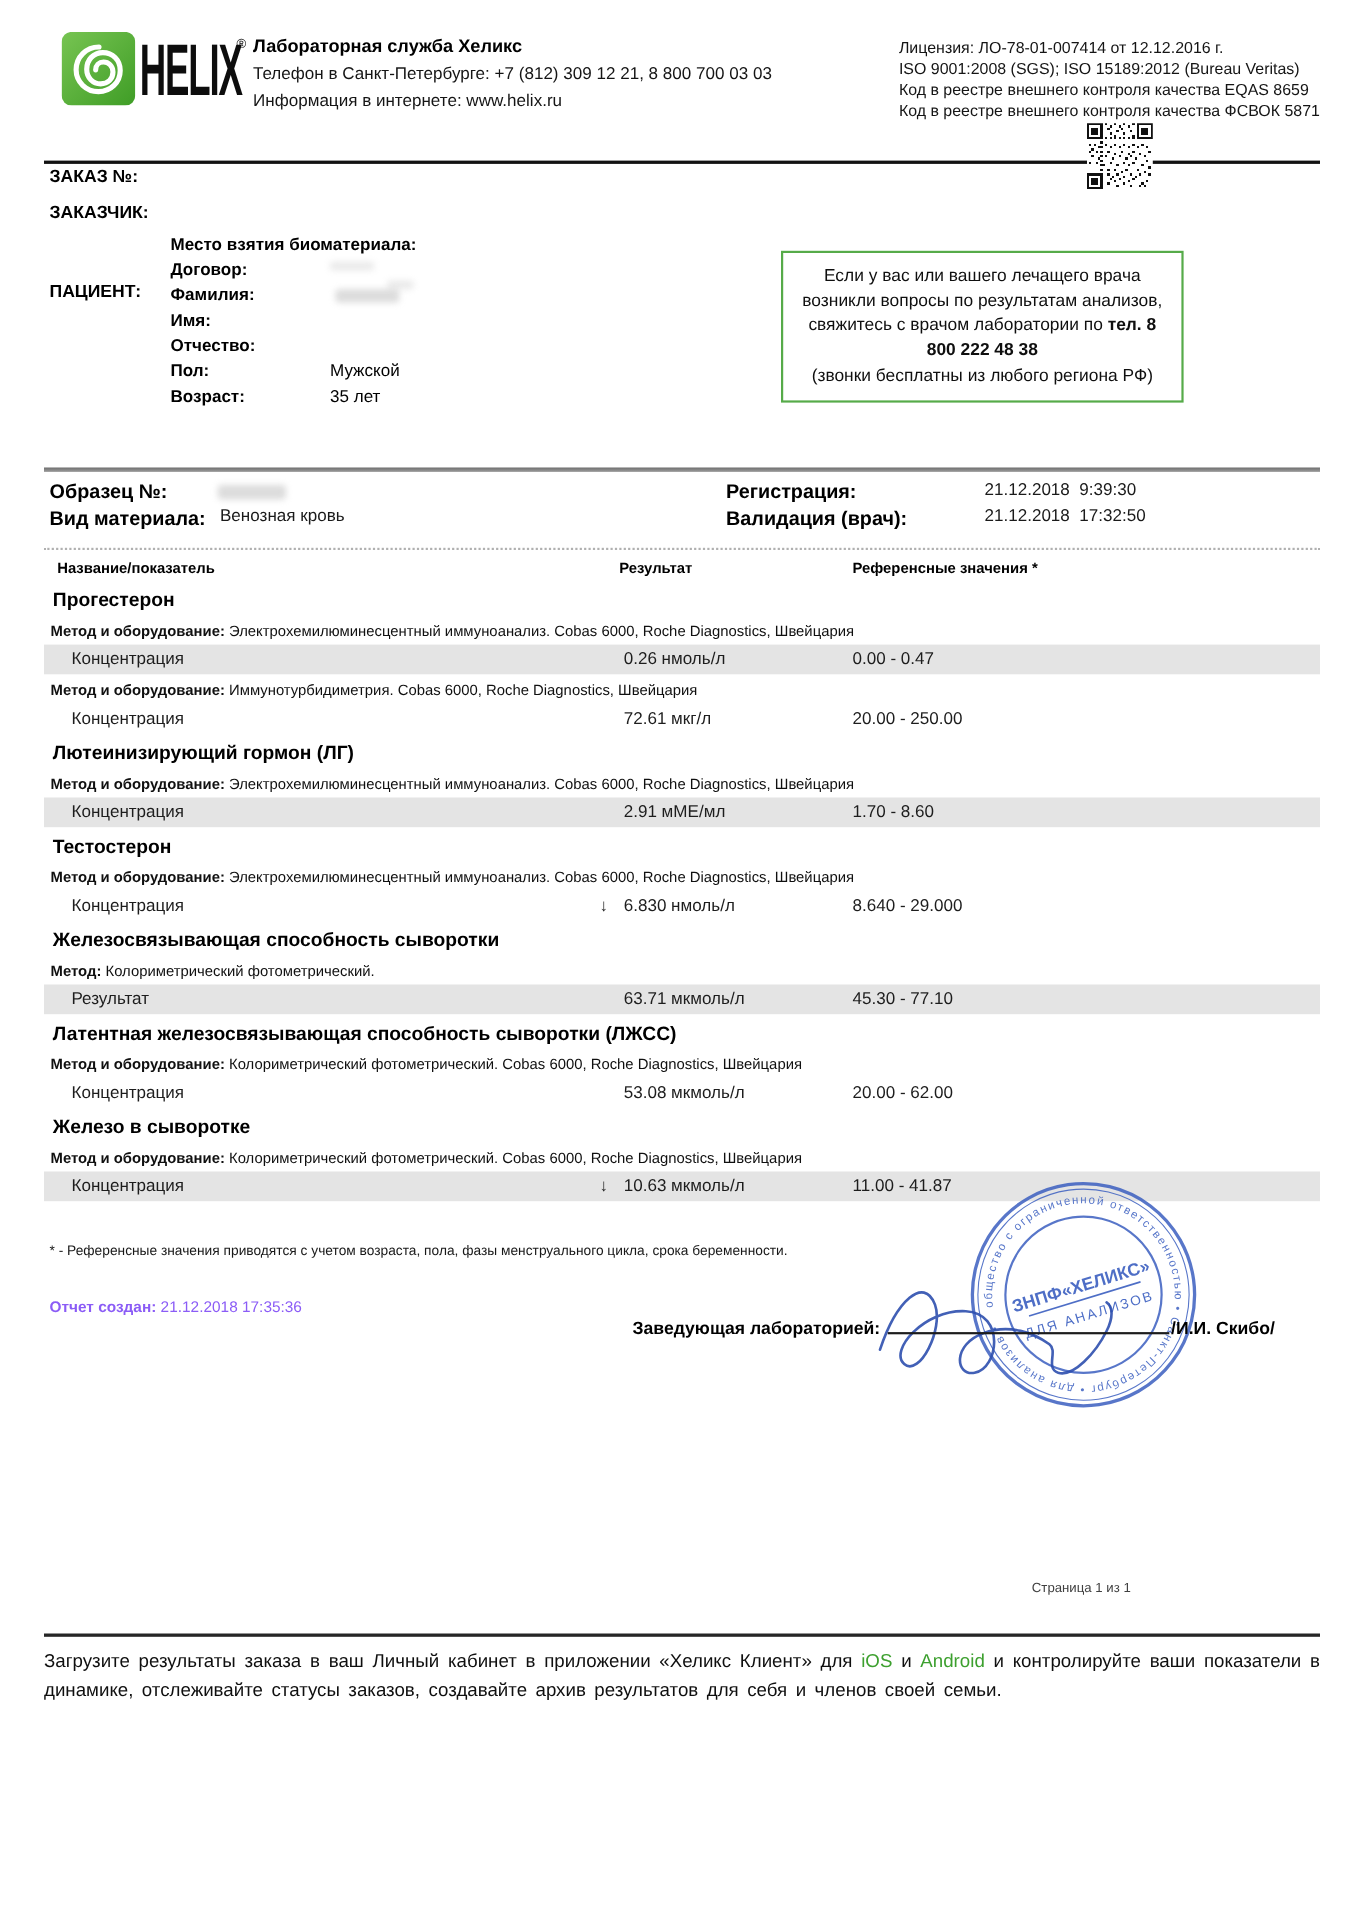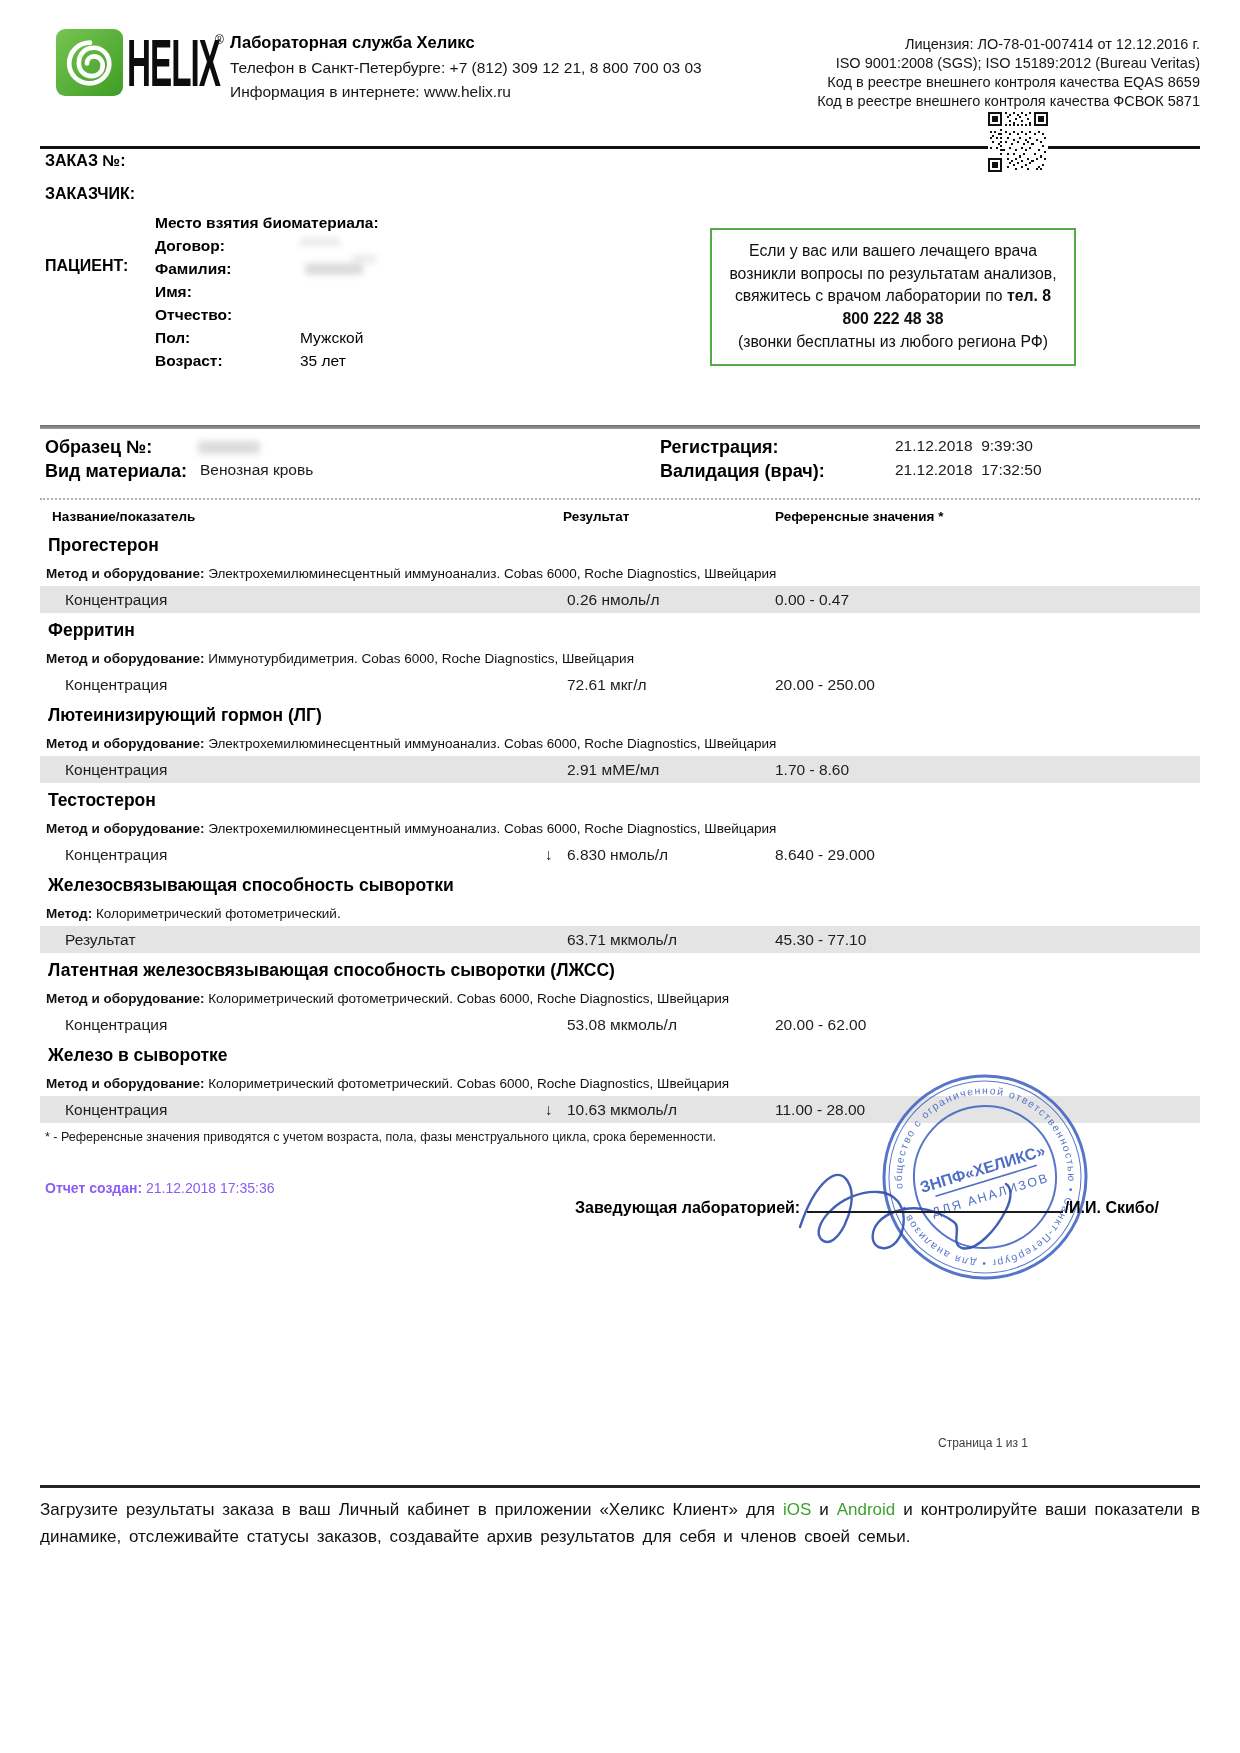--- a/index.html
+++ b/index.html
@@ -7,21 +7,21 @@
        font-family:"Liberation Sans",sans-serif;color:#1a1a1a;overflow:hidden}
   .b{font-weight:700}
   
   .logo-mark{position:absolute;left:56px;top:29px;width:67px;height:67px}
   .logo-text{position:absolute;left:127px;top:30px;font-size:64px;font-weight:700;color:#0d0d0d;
              line-height:64px;transform:scale(.52,1.04);transform-origin:left top;letter-spacing:-2px;white-space:nowrap}
   .logo-reg{position:absolute;left:215px;top:33px;font-size:12px;color:#0d0d0d}
   .lab-block{position:absolute;left:230px;top:33px}
   .lab-name{font-size:16.5px;font-weight:700;margin-bottom:7px;color:#000}
   .lab-line{font-size:15.5px;margin-bottom:6px;color:#151515}
-  .lic-block{position:absolute;right:40px;top:35px;text-align:right;font-size:14.5px;line-height:19px;color:#151515}
+  .lic-block{position:absolute;right:40px;top:35px;font-size:14.5px;line-height:19px;color:#151515}
   .hr-black{position:absolute;left:40px;right:40px;height:3px;background:#121212}
   
   .order-lbl{position:absolute;left:45px;font-size:16px;font-weight:700;color:#000}
   .qr{position:absolute;left:988px;top:112px;width:60px;height:60px}
   .patient{position:absolute;left:155px;top:211px;font-size:15.5px}
   .prow{display:flex;height:23px;line-height:23px}
   .plabel{min-width:145px;font-weight:700;white-space:nowrap;color:#000}
   .pvalue{color:#000000;white-space:pre}
   .patient-lbl{position:absolute;left:45px;top:257px;font-size:16px;font-weight:700;color:#000}
   .infobox{position:absolute;left:710px;top:228px;width:346px;border:2px solid #56ab49;
@@ -194,21 +194,20 @@
     <div class="sec-title">Прогестерон</div>
     <div class="method"><span class="lbl">Метод и оборудование:</span> <span>Электрохемилюминесцентный иммуноанализ. Cobas 6000, Roche Diagnostics, Швейцария</span></div>
     <div class="rrow shaded">
       <span class="rl">Концентрация</span>
       <span class="rres"><span class="rflag"></span><span>0.26 нмоль/л</span></span>
       <span class="rref">0.00 - 0.47</span>
     </div>
   </div>
 
   <div class="section">
-    <div class="sec-title">Ферритин</div>
     <div class="method"><span class="lbl">Метод и оборудование:</span> <span>Иммунотурбидиметрия. Cobas 6000, Roche Diagnostics, Швейцария</span></div>
     <div class="rrow">
       <span class="rl">Концентрация</span>
       <span class="rres"><span class="rflag"></span><span>72.61 мкг/л</span></span>
       <span class="rref">20.00 - 250.00</span>
     </div>
   </div>
 
   <div class="section">
     <div class="sec-title">Лютеинизирующий гормон (ЛГ)</div>
@@ -249,21 +248,21 @@
       <span class="rref">20.00 - 62.00</span>
     </div>
   </div>
 
   <div class="section">
     <div class="sec-title">Железо в сыворотке</div>
     <div class="method"><span class="lbl">Метод и оборудование:</span> <span>Колориметрический фотометрический. Cobas 6000, Roche Diagnostics, Швейцария</span></div>
     <div class="rrow shaded">
       <span class="rl">Концентрация</span>
       <span class="rres"><span class="rflag">↓</span><span>10.63 мкмоль/л</span></span>
-      <span class="rref">11.00 - 28.00</span>
+      <span class="rref">11.00 - 41.87</span>
     </div>
   </div>
 
 </div>
 
 <div class="footnote">* - Референсные значения приводятся с учетом возраста, пола, фазы менструального цикла, срока беременности.</div>
 
 <div class="created"><span class="b">Отчет создан:</span> <span>21.12.2018 17:35:36</span></div>
 
 <div class="stamp">

